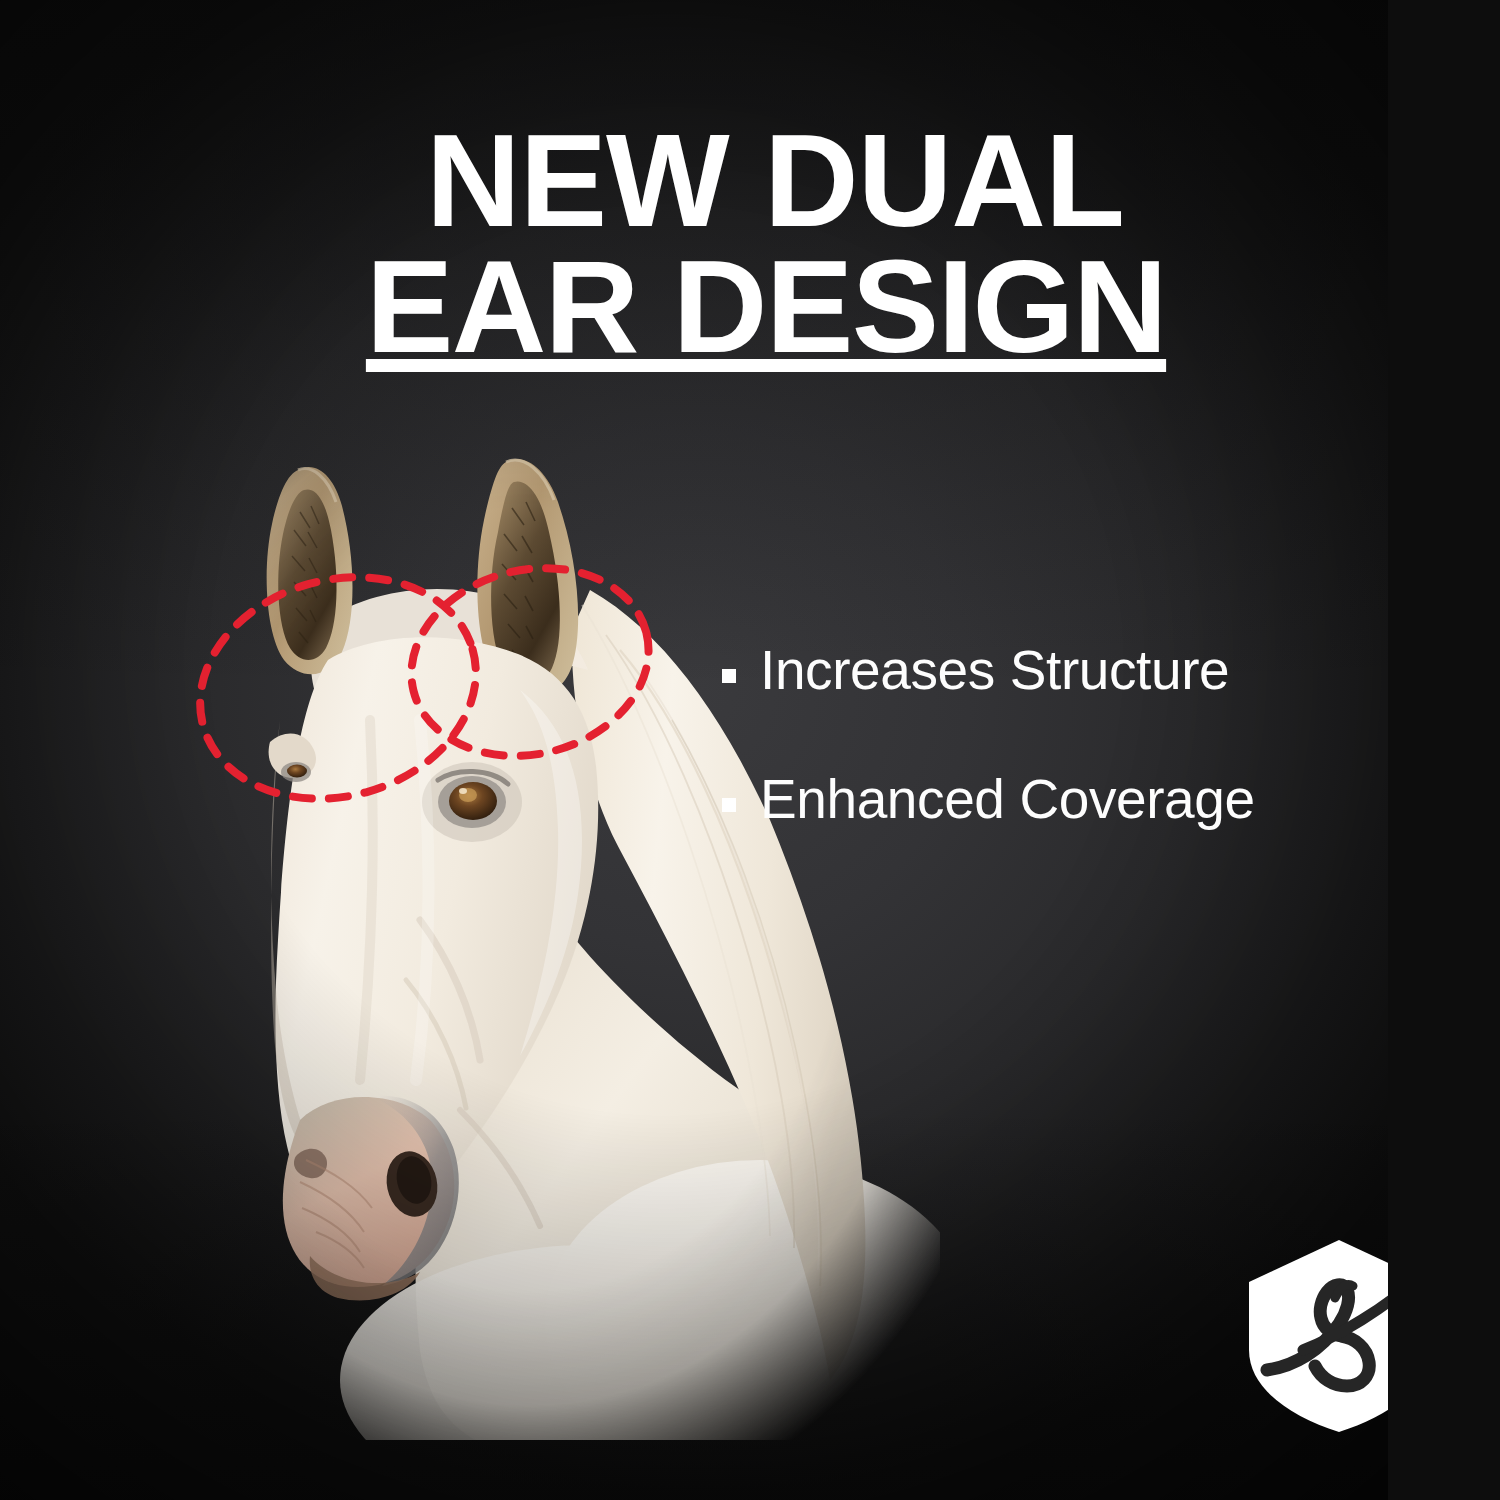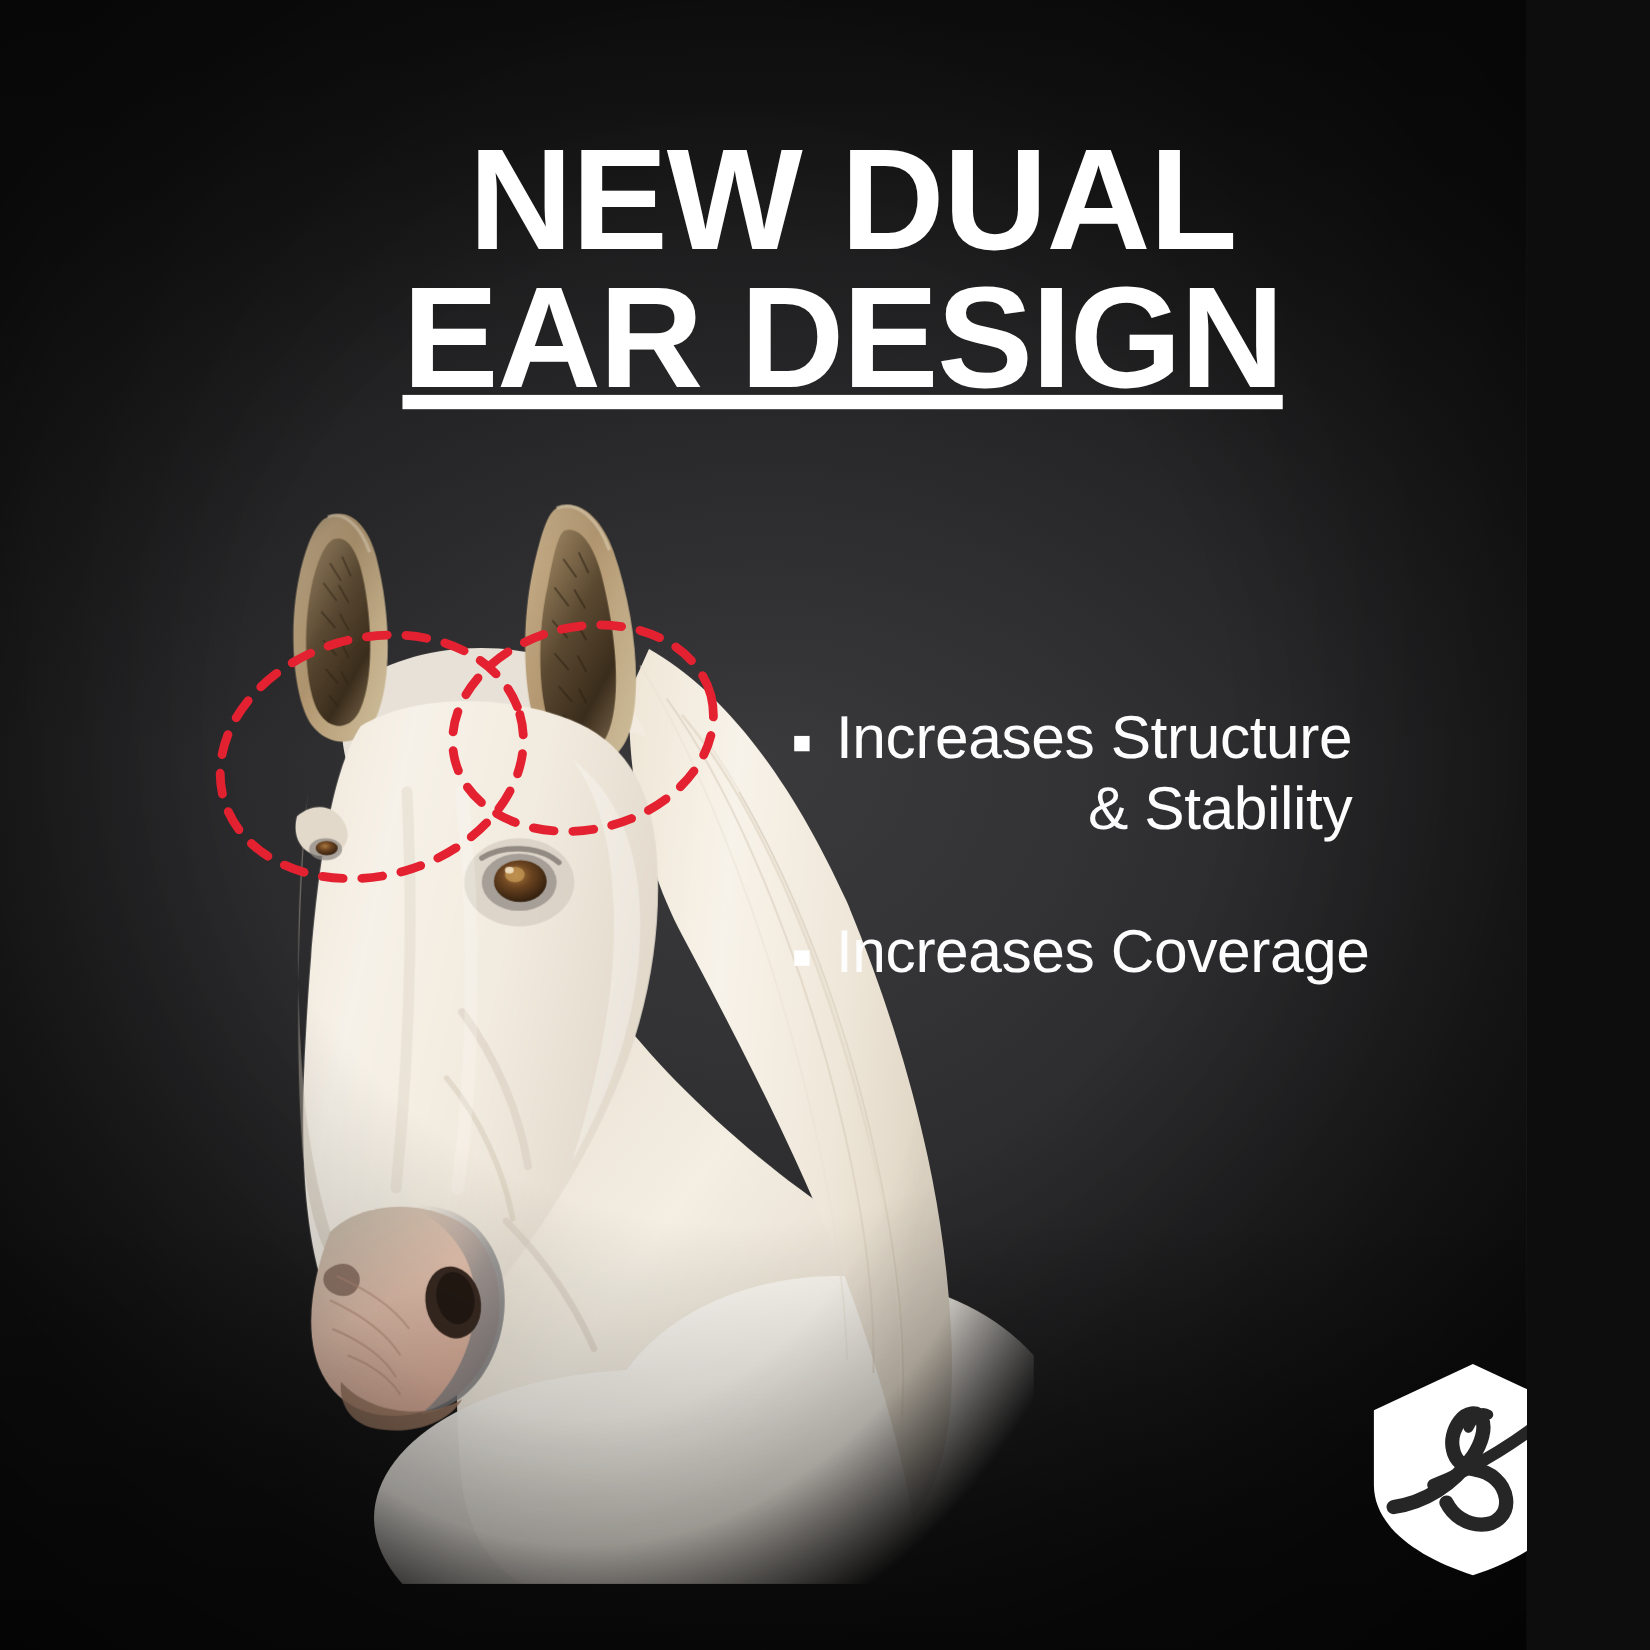--- a/index.html
+++ b/index.html
@@ -284,27 +284,26 @@
   <div class="headline">
     <span class="hl-line l1">NEW DUAL</span>
     <span class="hl-line l2">EAR DESIGN</span>
   </div>
 
   <div class="bullets">
     <div class="bullet-row">
       <span class="bullet-mark"></span>
       <span class="bullet-text">
         <span>Increases Structure</span><br>
-        <span>&amp; Stability</span>
       </span>
     </div>
     <div class="bullet-row">
       <span class="bullet-mark"></span>
       <span class="bullet-text">
-        <span>Increases Coverage</span><br>
+        <span>Enhanced Coverage</span><br>
       </span>
     </div>
   </div>
 
   <div class="logo">
     <svg viewBox="0 0 192 196" width="192" height="196">
       <path d="M96 2 L186 44 L186 112
                C186 150, 146 178, 96 194
                C 46 178, 6 150, 6 112
                L6 44 Z" fill="#ffffff"></path>

